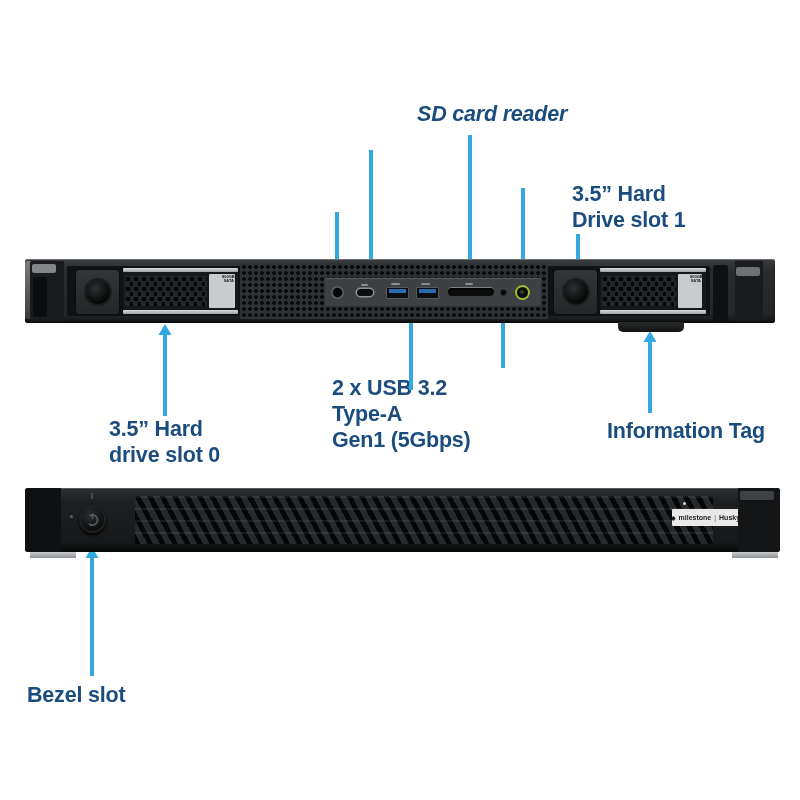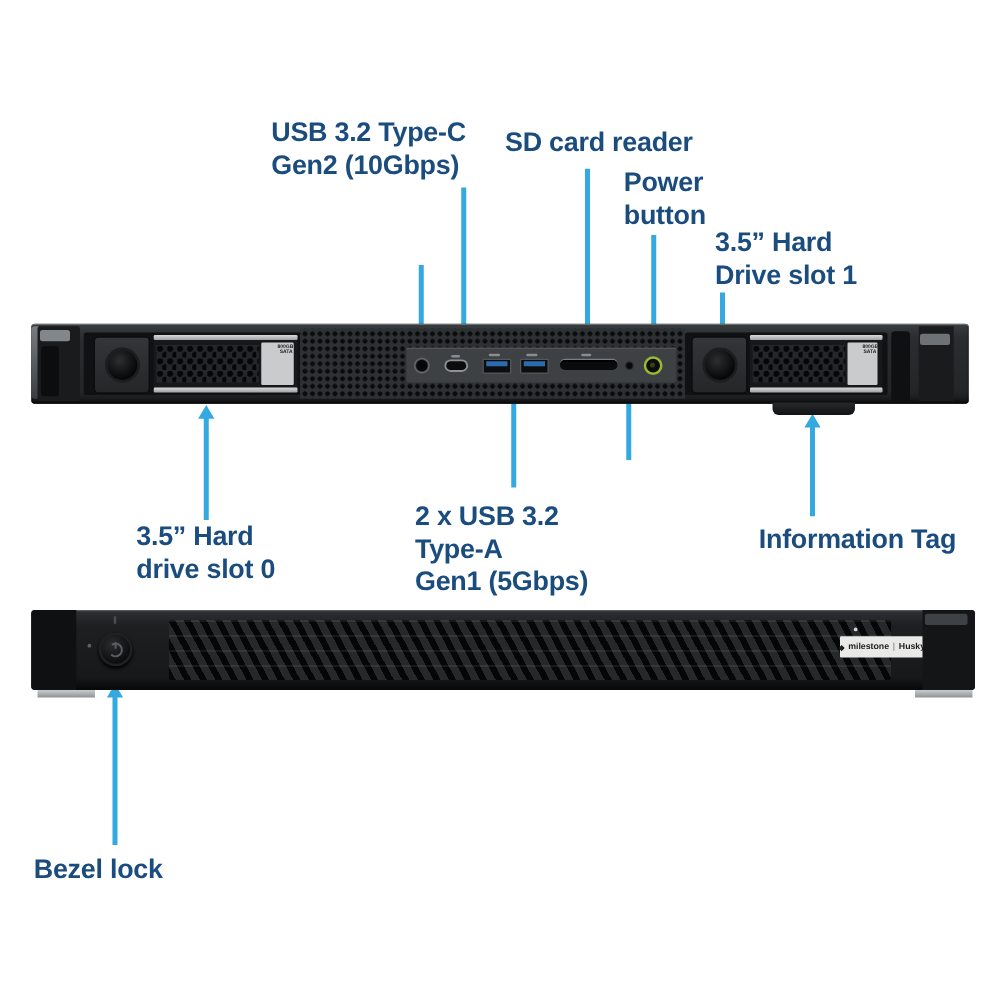--- a/index.html
+++ b/index.html
@@ -84,34 +84,30 @@
   .badge .dia{font-size:6px;}
   .badge .div{font-weight:normal;color:#6a6d70;}
   .badge-dot{position:absolute;left:658px;top:14px;width:3px;height:3px;border-radius:50%;background:#d0d2d3;}
   .foot{position:absolute;height:6px;background:linear-gradient(180deg,#caccce,#8f9295);top:552px;}
 </style>
 </head>
 <body>
 
 <div class="canvas">
 
-  <div class="callout" style="left:217px;top:93px;">USB 3.2 Type-C
-Gen2 (10Gbps)</div>
-  <div class="callout" style="left:404px;top:101px;">SD card reader</div>
-  <div class="callout" style="left:499px;top:133px;">Power
-button</div>
+  <div class="callout" style="left:417px;top:101px;font-style:italic;">SD card reader</div>
   <div class="callout" style="left:572px;top:181px;">3.5” Hard
 Drive slot 1</div>
   <div class="callout" style="left:109px;top:416px;">3.5” Hard
 drive slot 0</div>
-  <div class="callout" style="left:332px;top:400px;">2 x USB 3.2
+  <div class="callout" style="left:332px;top:375px;">2 x USB 3.2
 Type-A
 Gen1 (5Gbps)</div>
   <div class="callout" style="left:607px;top:418px;text-align:center;">Information Tag</div>
-  <div class="callout" style="left:27px;top:682px;">Bezel lock</div>
+  <div class="callout" style="left:27px;top:682px;">Bezel slot</div>
 
   <svg class="arrows" width="800" height="800">
     <g>
       <line x1="371" y1="150" x2="371" y2="262"></line>
         <polygon points="364.5,261 377.5,261 371,272"></polygon>
       </g>
     <g>
       <line x1="337" y1="212" x2="337" y2="262"></line>
         <polygon points="330.5,261 343.5,261 337,272"></polygon>
       </g>

